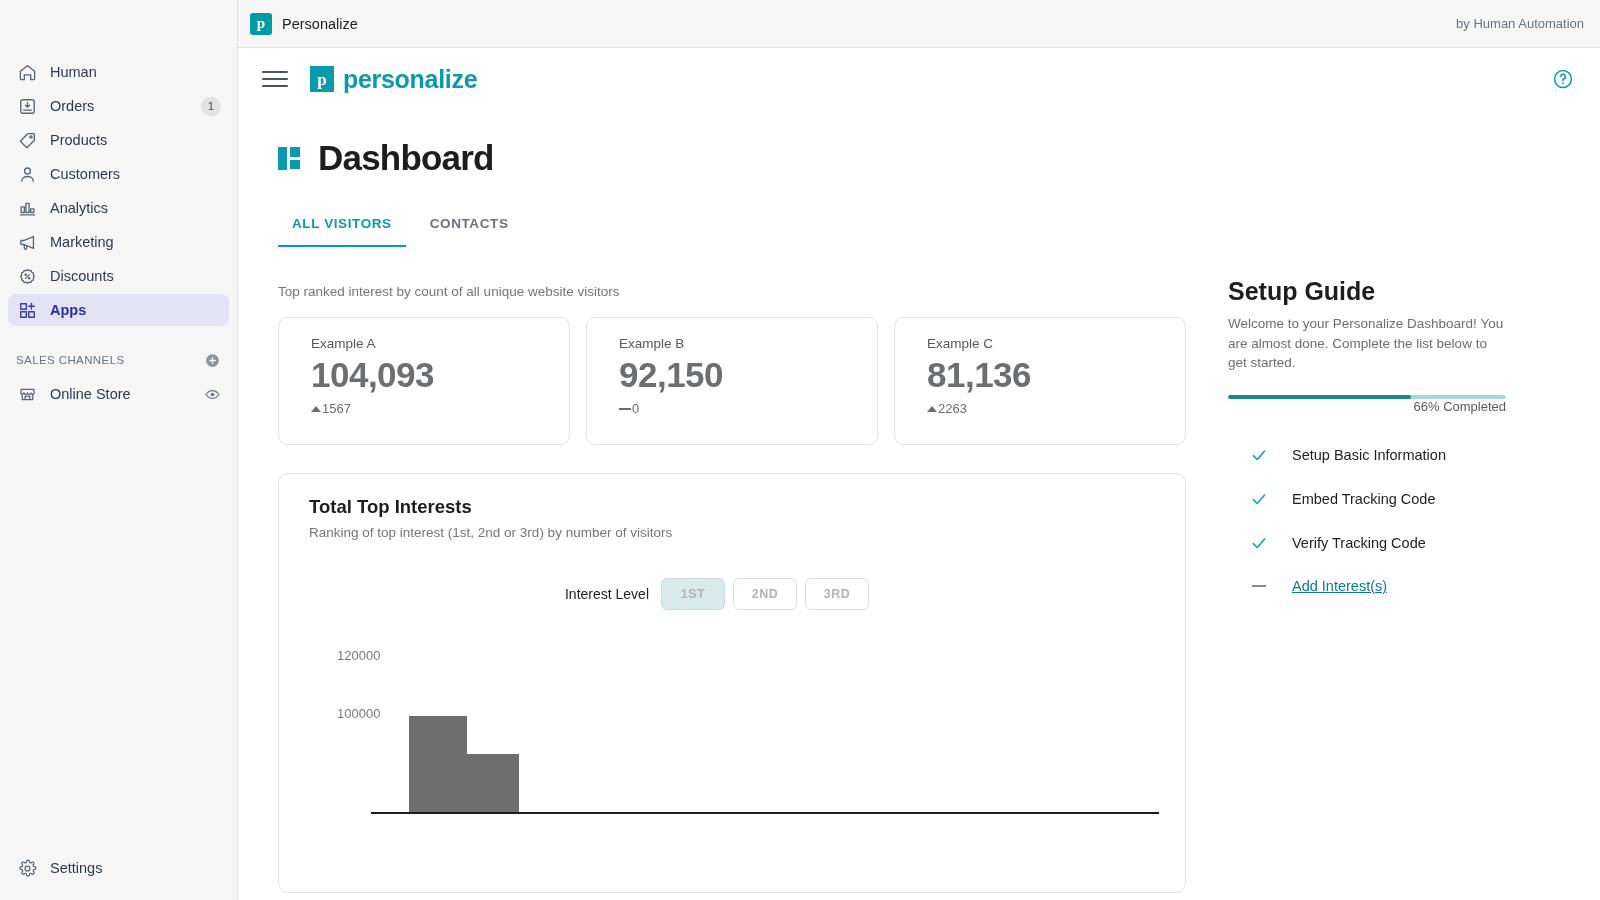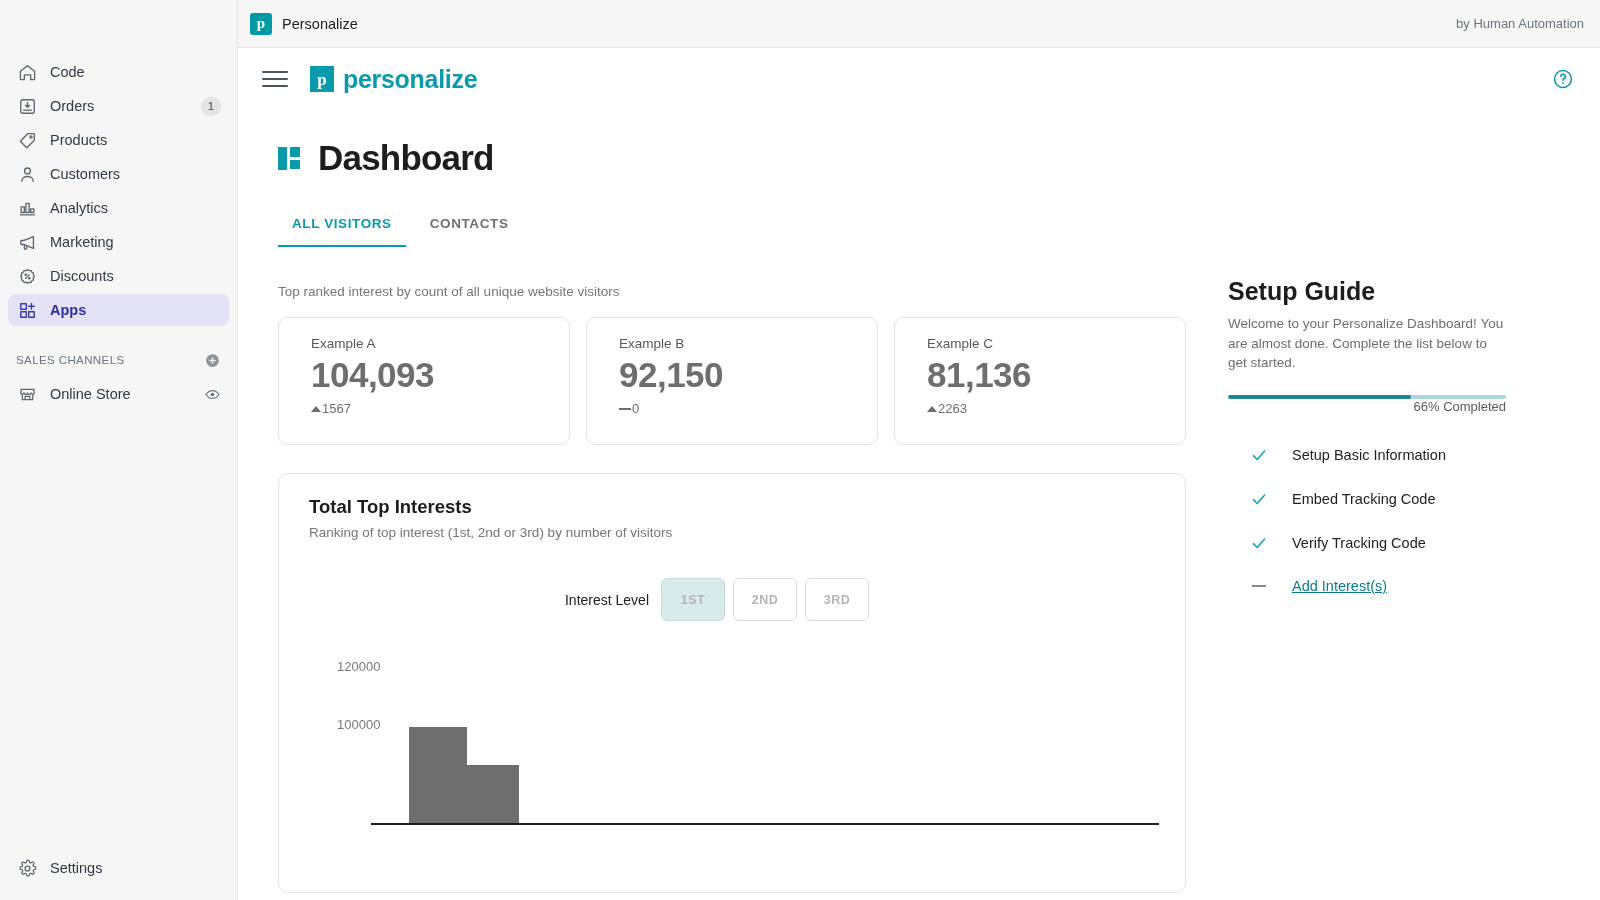--- a/index.html
+++ b/index.html
@@ -135,21 +135,21 @@
     background:#fff; height: 420px;
     padding: 22px 26px 0 30px;
     overflow: hidden;
   }
   .chart-head-title { font-size: 18.5px; font-weight: 700; color: #1d1d1d; }
   .chart-head-sub { font-size: 13.5px; color: #767676; margin-top: 7px; }
   .level-row { display: flex; align-items: center; justify-content: center; gap: 12px; margin-top: 38px; padding-right: 34px;}
   .level-label { font-size: 14px; color: #202223; }
   .seg-group { display: flex; gap: 8px; }
   .seg {
-    width: 64px; height: 43px; border-radius: 6px;
+    width: 64px; height: 32px; border-radius: 6px;
     border: 1px solid #dcdcdc; background: #fff;
     color: #b4b4b4; font-size: 12.5px; font-weight: 600; letter-spacing: .5px;
     display:flex; align-items:center; justify-content:center; cursor:pointer;
   }
   .seg.selected { background: #d9eaea; border-color: #c6dede; }
 
   .plot { position: relative; margin-top: 24px; height: 180px; }
   .ytick { position: absolute; font-size: 13px; color: #7a7a7a; }
   .axis-line { position: absolute; left: 62px; right: 0; height: 2px; background: #1c1c1c; bottom: 0; }
   .bar { position: absolute; bottom: 2px; background: #6e6e6e; }
@@ -174,21 +174,21 @@
 <div class="app">
 
   <aside class="sidebar">
 
     <div class="nav-item">
       <span class="ico">
         <svg width="19" height="19" viewBox="0 0 24 24" fill="none" stroke="#5c6670" stroke-width="1.7" stroke-linecap="round" stroke-linejoin="round">
             <path d="M3 10.5 12 3.5l9 7V20a1 1 0 0 1-1 1h-4v-6H8v6H4a1 1 0 0 1-1-1z"></path>
           </svg>
       </span>
-      <span>Code</span>
+      <span>Human</span>
     </div>
 
     <div class="nav-item">
       <span class="ico">
         <svg width="19" height="19" viewBox="0 0 24 24" fill="none" stroke="#5c6670" stroke-width="1.7" stroke-linecap="round" stroke-linejoin="round">
             <rect x="3.5" y="3.5" width="17" height="17" rx="2.5"></rect>
             <path d="M12 7v6m0 0 2.6-2.6M12 13l-2.6-2.6M7 16.5h10"></path>
           </svg>
       </span>
       <span>Orders</span>

